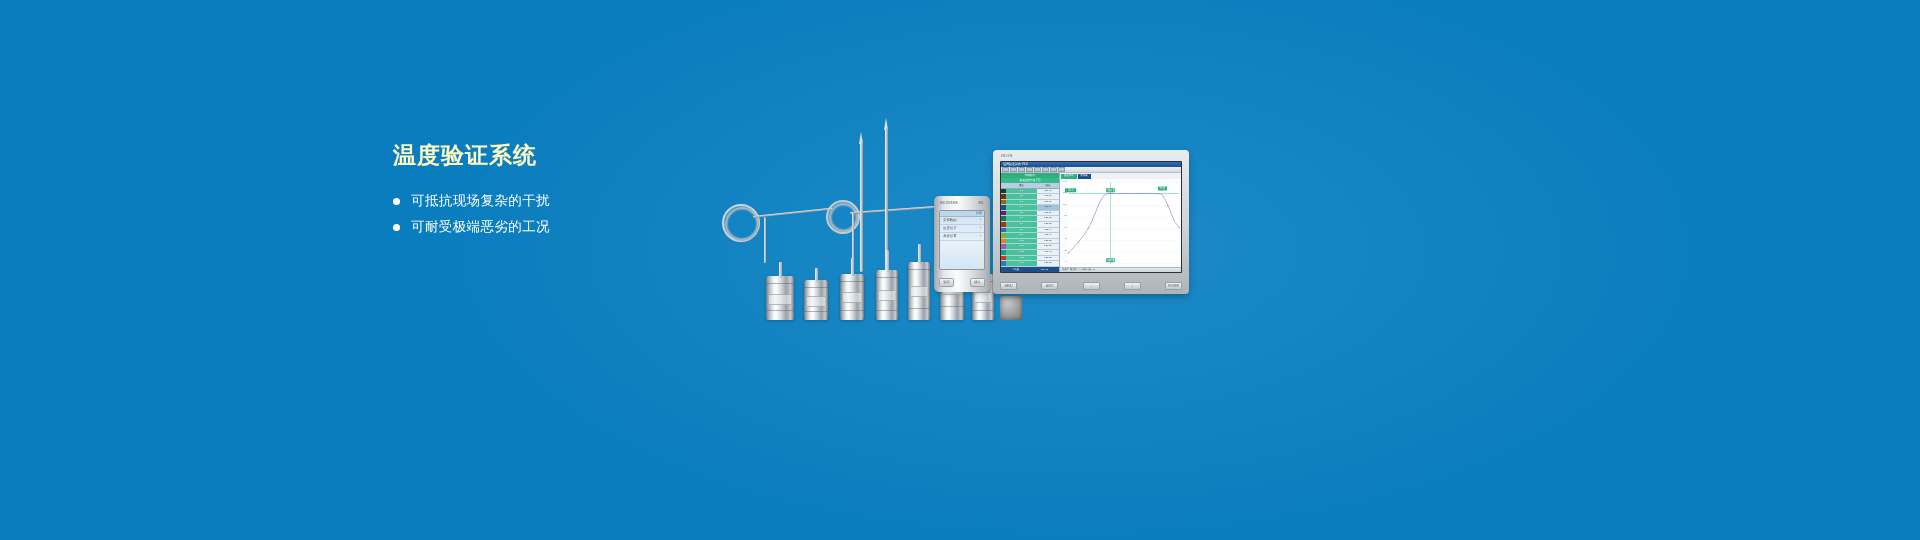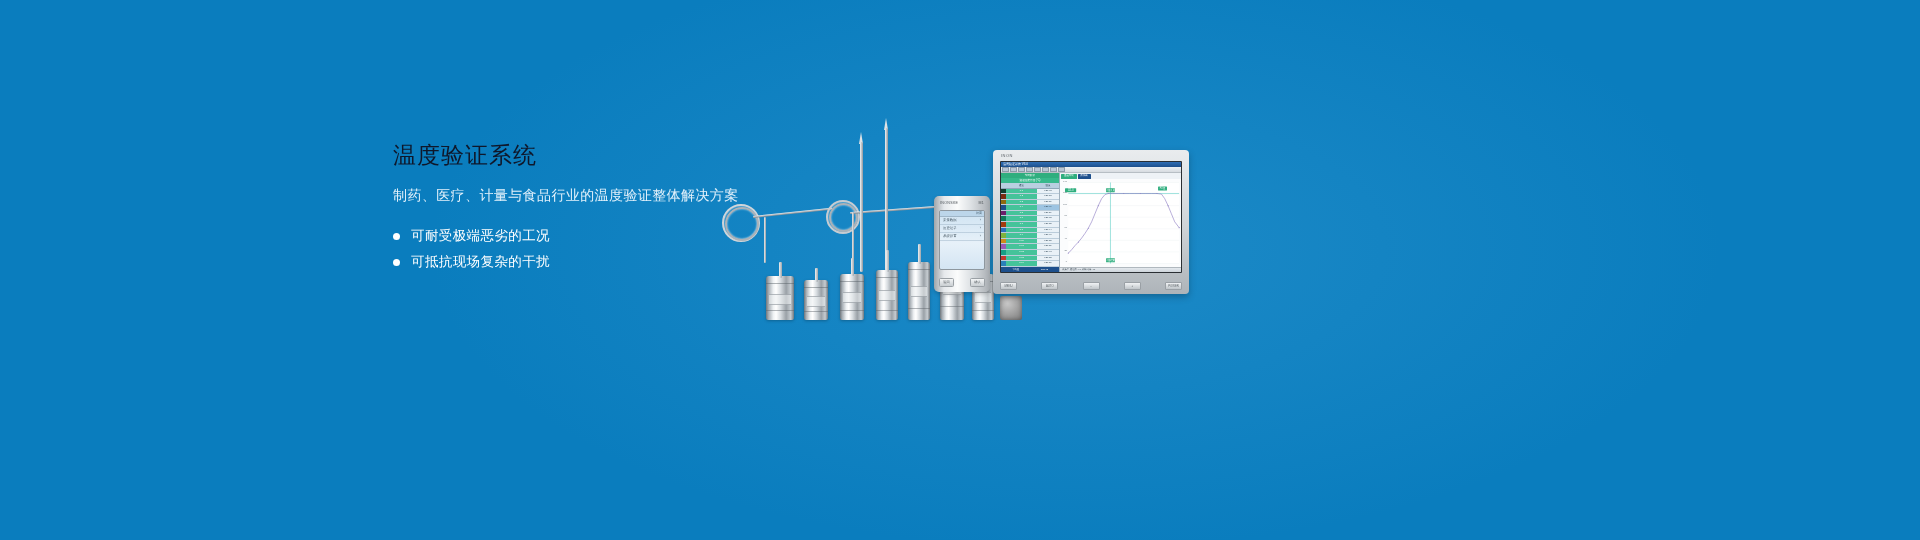--- a/index.html
+++ b/index.html
@@ -30,22 +30,22 @@
   .copy {
     position: absolute;
     left: 393px;
     top: 140px;
     width: 420px;
   }
   .copy h1 {
     margin: 0;
     font-size: 23px;
     line-height: 30px;
-    font-weight: normal;
-    color: #0f172a;
+    font-weight: bold;
+    color: #fef9c3;
     letter-spacing: 1px;
   }
   .copy .subtitle {
     margin-top: 15px;
     font-size: 14px;
     line-height: 20px;
     color: #e2f1fb;
     letter-spacing: 0.4px;
     white-space: nowrap;
   }
@@ -473,29 +473,28 @@
   }
 </style>
 </head>
 <body>
 
 <div class="banner">
   <div class="bg-glow"></div>
 
   <div class="copy">
     <h1>温度验证系统</h1>
-    <div class="subtitle">制药、医疗、计量与食品行业的温度验证整体解决方案</div>
     <ul class="bullets">
       <li>
         <span class="dot"></span>
-        <span>可耐受极端恶劣的工况</span>
+        <span>可抵抗现场复杂的干扰</span>
       </li>
       <li>
         <span class="dot"></span>
-        <span>可抵抗现场复杂的干扰</span>
+        <span>可耐受极端恶劣的工况</span>
       </li>
     </ul>
   </div>
 
   <div class="products">
 
     <div class="coil c1"></div>
     <div class="coil c1b"></div>
     <div class="wire w1"></div>
     <div class="wire drop1"></div>

